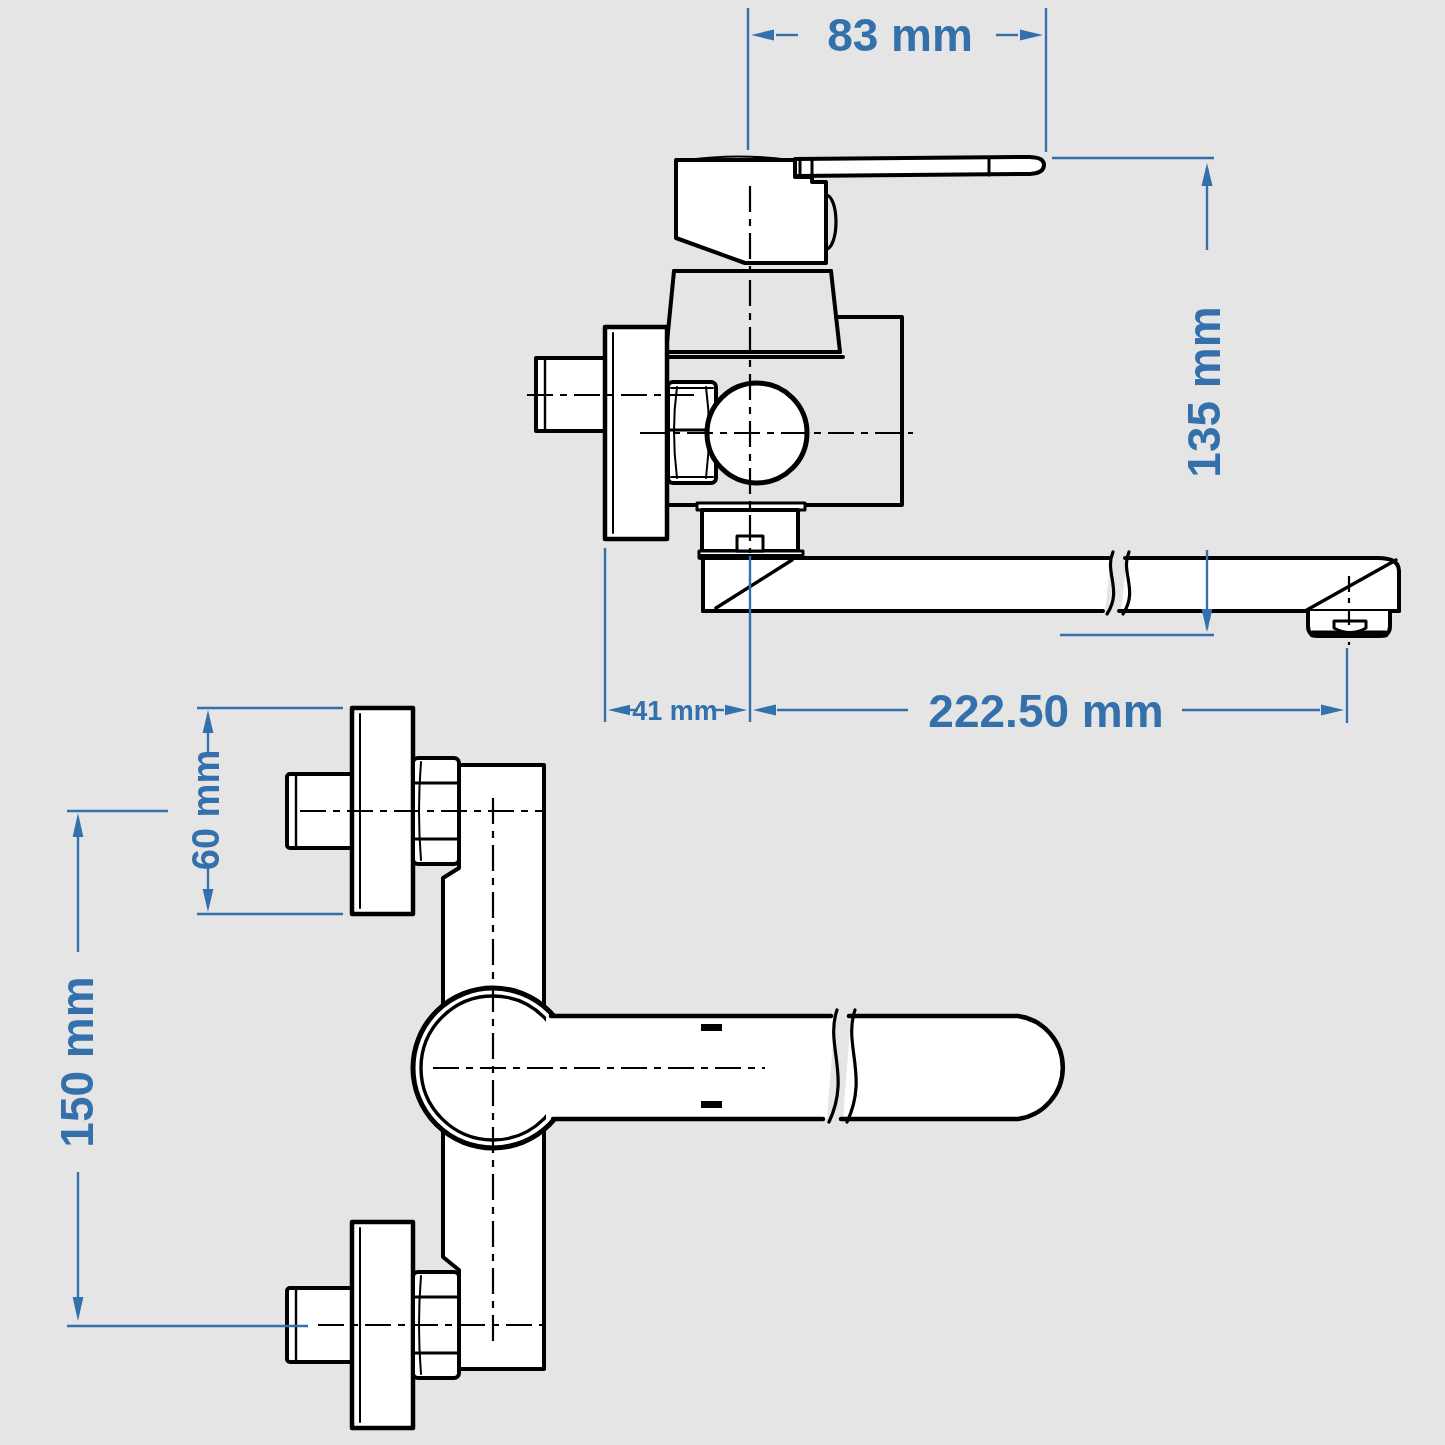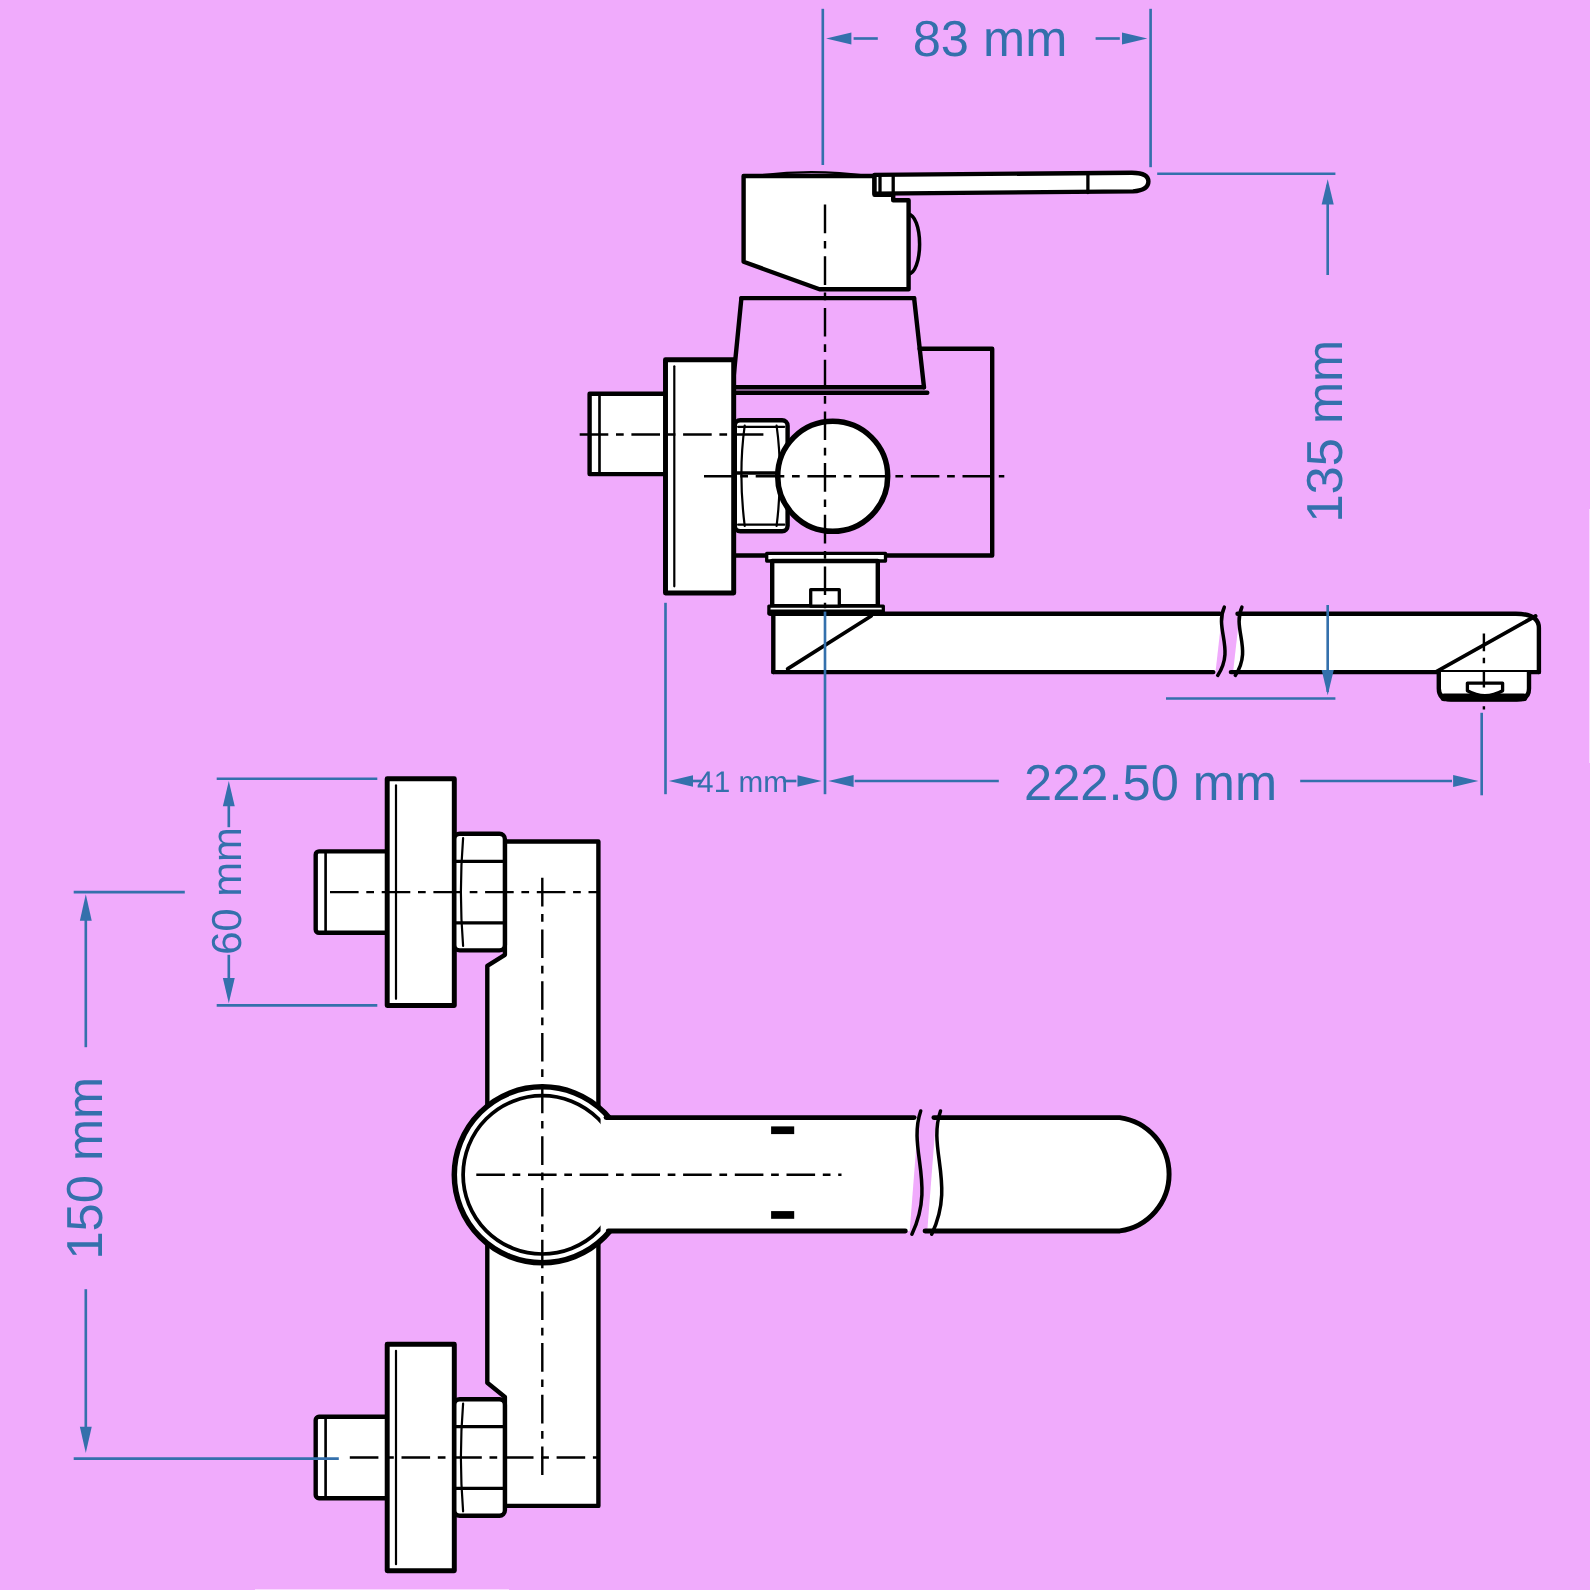--- a/index.html
+++ b/index.html
@@ -1,18 +1,19 @@
 <!DOCTYPE html>
 <html><head>
 <meta charset="utf-8">
 <style>
   html, body { margin: 0; padding: 0; background: #ffffff; }
   .stage {
-    width: 1445px; height: 1445px; position: relative; background: #f0abfc;
+    width: 1445px; height: 1445px; position: relative; background: #e5e5e5;
     font-family: "Liberation Sans", sans-serif;
+    font-weight: bold;
   }
   svg { display: block; }
   text {
     font-family: "Liberation Sans", sans-serif;
     fill: #3470ac;
   }
   .dim-lg { font-size: 46px; }
   .dim-md { font-size: 38px; }
   .dim-sm { font-size: 27px; }
 </style>

